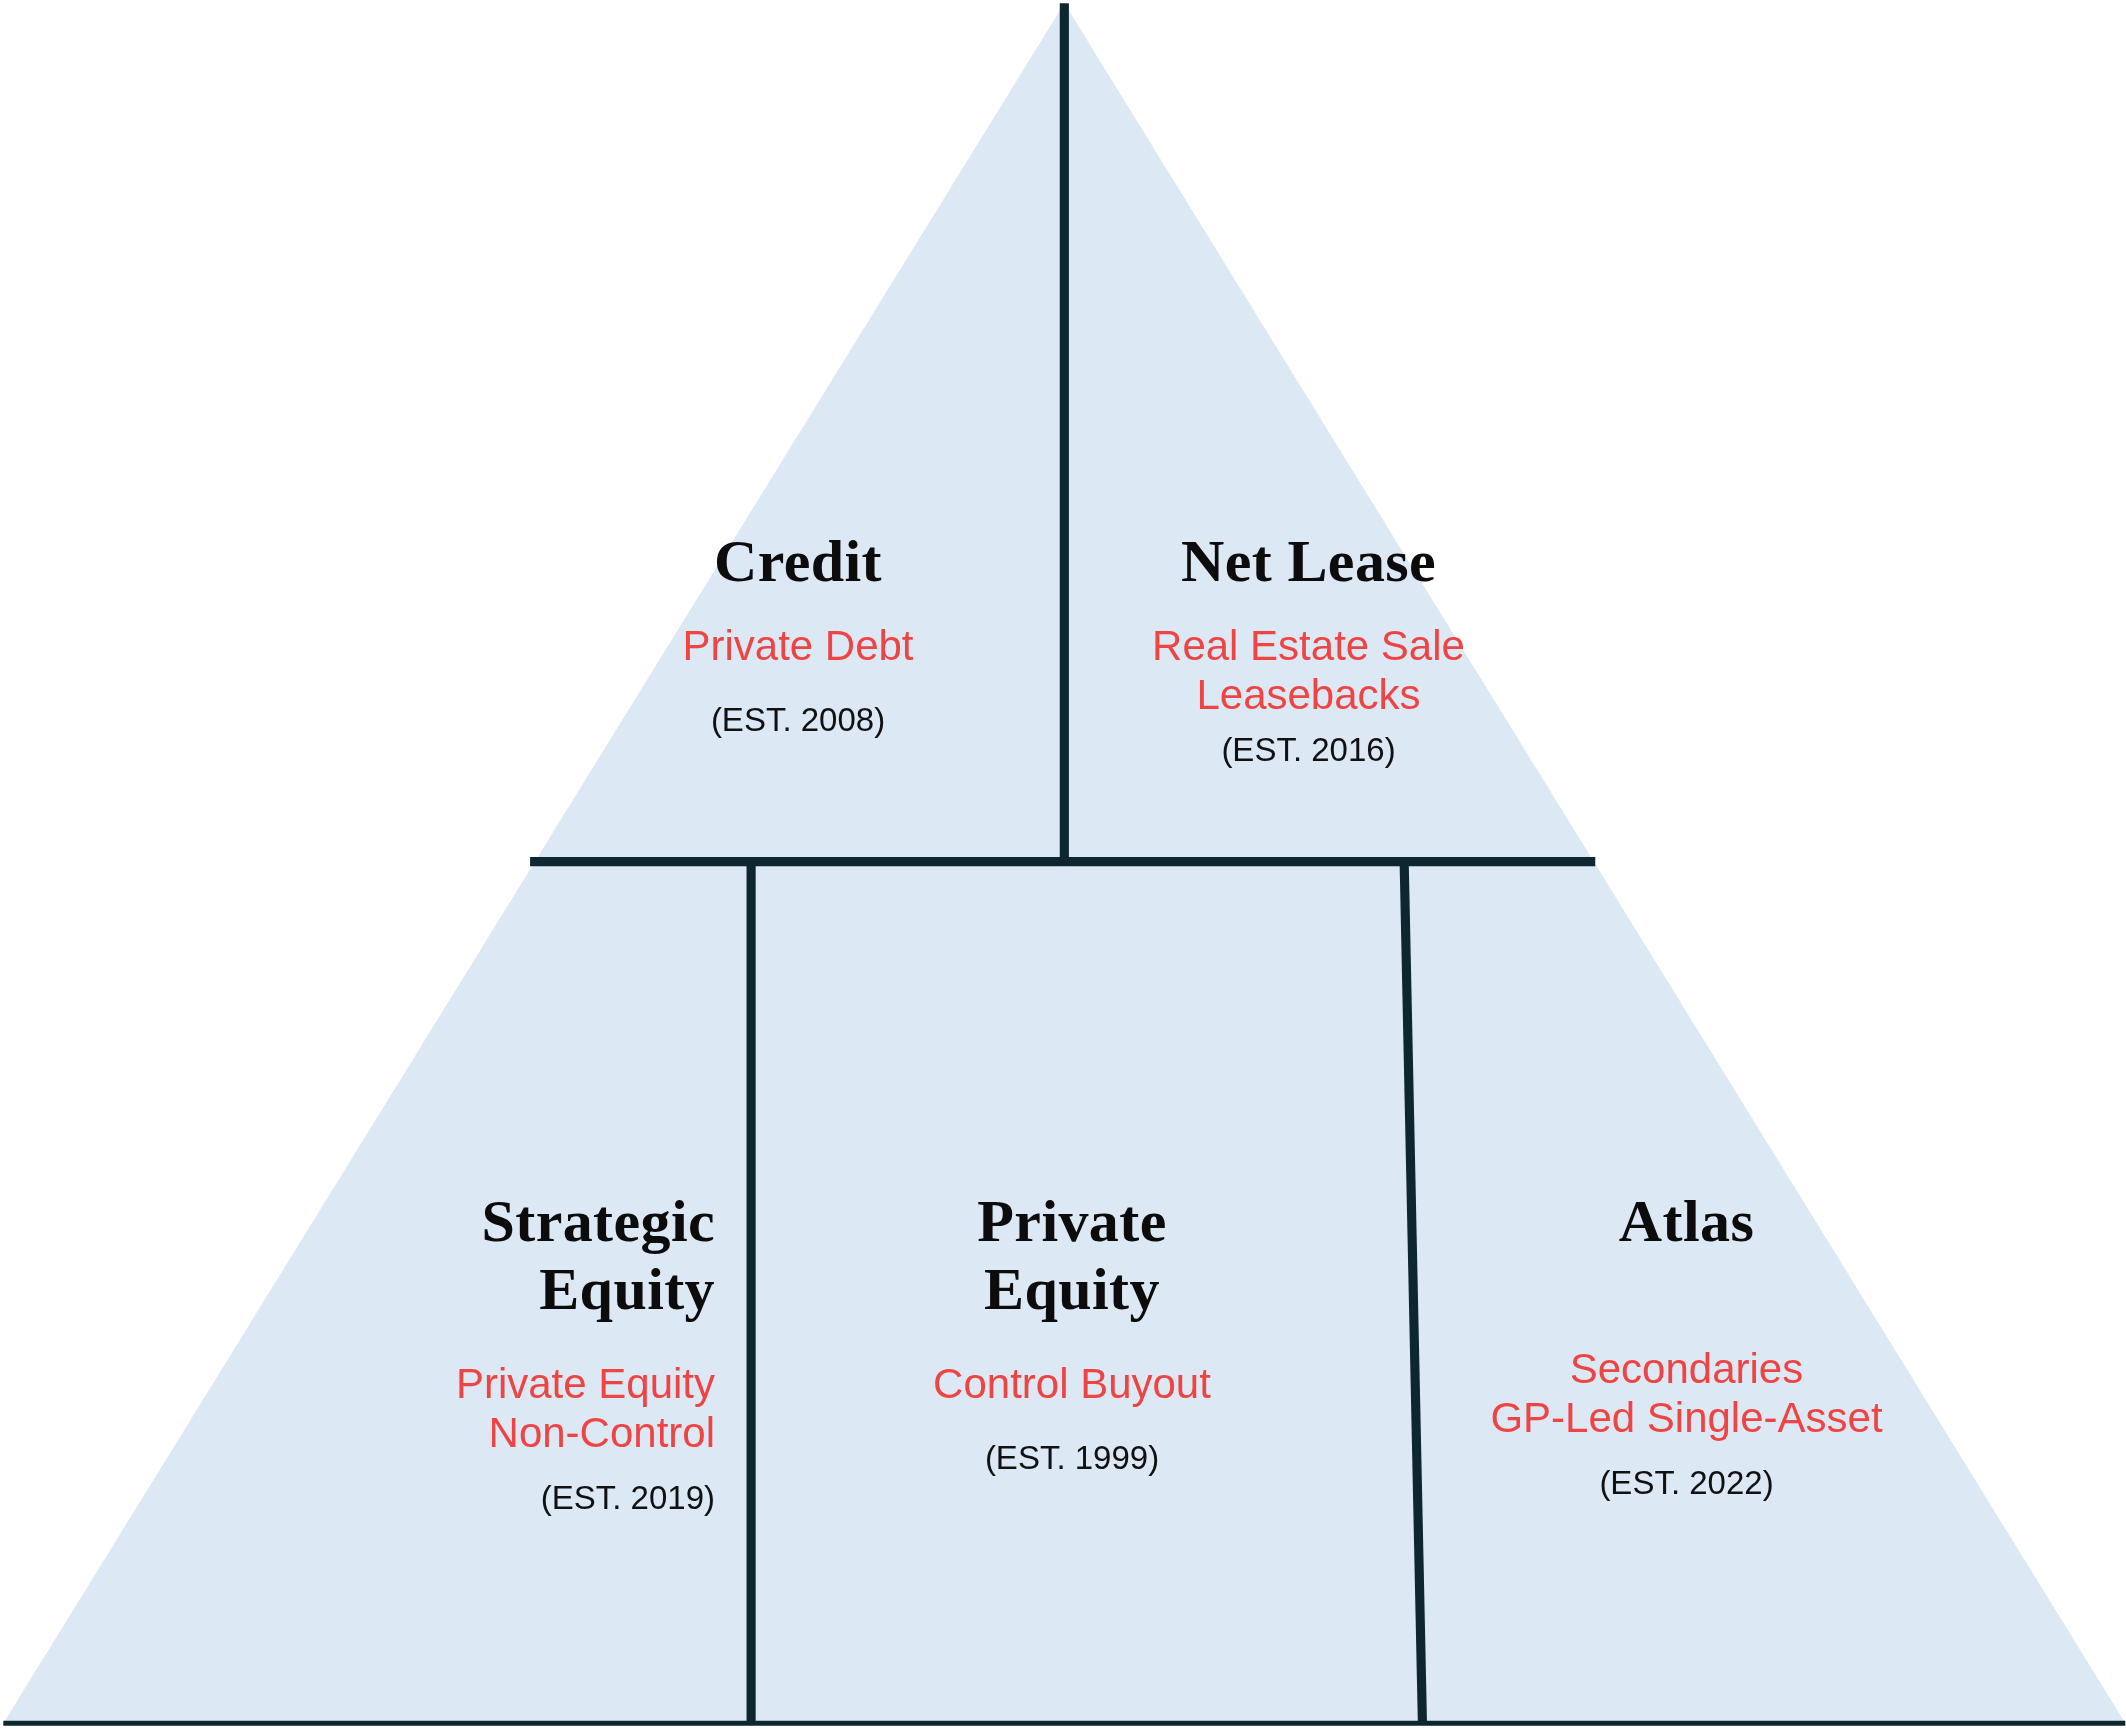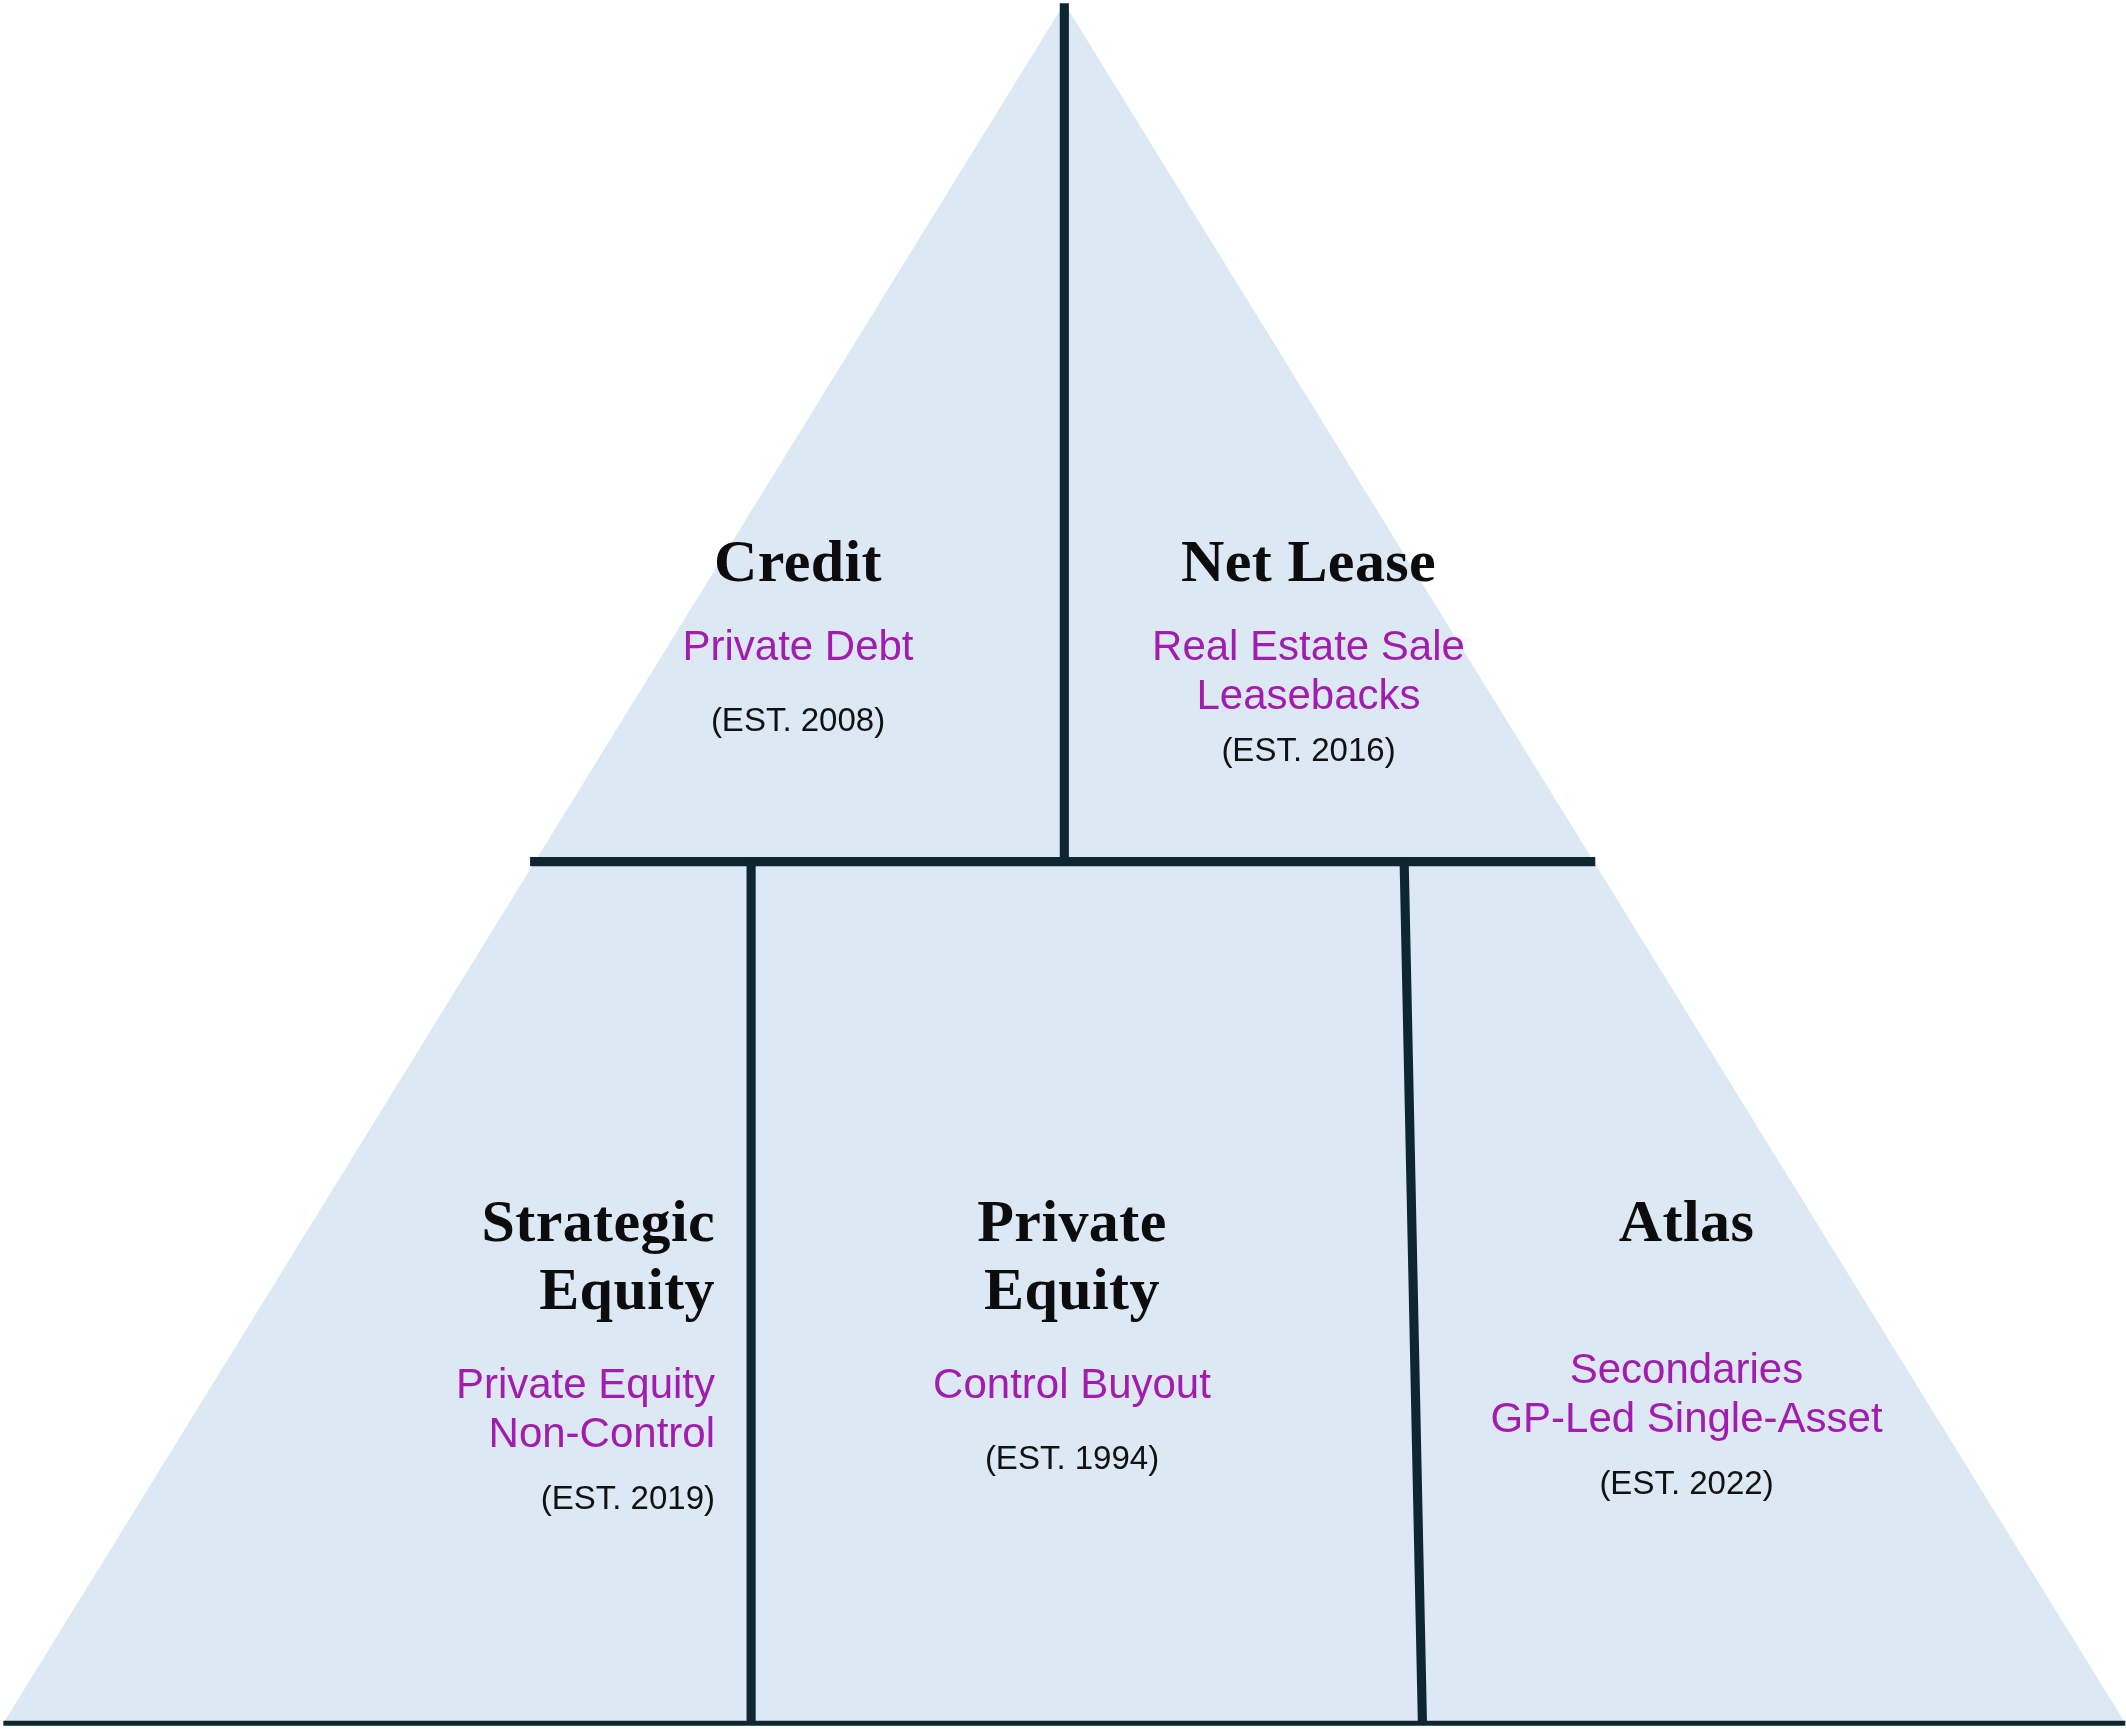--- a/index.html
+++ b/index.html
@@ -37,21 +37,21 @@
     line-height: 1.13;
     letter-spacing: 0.4px;
     margin: 0 0 0 0;
     color: #0c0c0c;
   }
   .seg-desc {
     font-family: "Liberation Sans", sans-serif;
     font-weight: 400;
     font-size: 42px;
     line-height: 1.18;
-    color: #a21caf;
+    color: #ef4444;
     margin: 0;
   }
   .seg-est {
     font-family: "Liberation Sans", sans-serif;
     font-weight: 400;
     font-size: 33px;
     line-height: 1.2;
     color: #111111;
     margin: 0;
   }
@@ -124,21 +124,21 @@
     <div class="gap-b"></div>
     <div class="seg-est">(EST. 2019)</div>
   </div>
 
   <div class="seg-label" id="seg-private">
     <div class="seg-title">Private</div>
     <div class="seg-title">Equity</div>
     <div class="gap-a"></div>
     <div class="seg-desc">Control Buyout</div>
     <div class="gap-b"></div>
-    <div class="seg-est">(EST. 1994)</div>
+    <div class="seg-est">(EST. 1999)</div>
   </div>
 
   <div class="seg-label" id="seg-atlas">
     <div class="seg-title">Atlas</div>
     <div class="gap-a"></div>
     <div class="seg-desc">Secondaries</div>
     <div class="seg-desc">GP-Led Single-Asset</div>
     <div class="gap-b"></div>
     <div class="seg-est">(EST. 2022)</div>
   </div>

